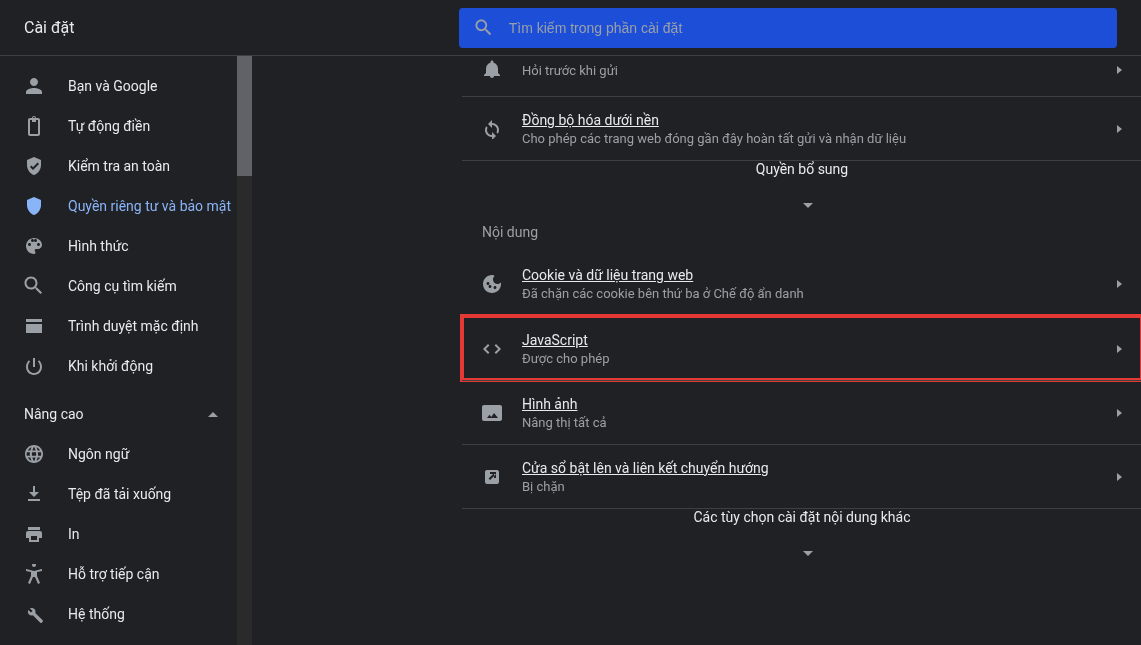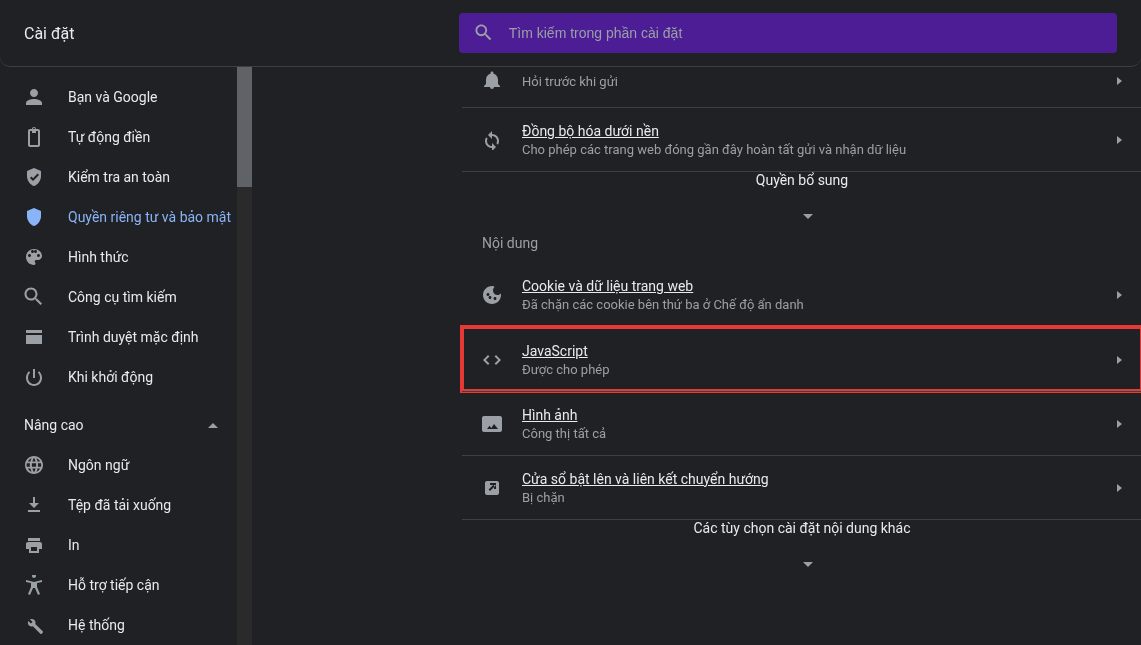--- a/index.html
+++ b/index.html
@@ -5,36 +5,35 @@
   * { box-sizing: border-box; margin: 0; padding: 0; }
   body {
     font-family: "Segoe UI", Roboto, Arial, sans-serif;
     background: #202124;
     color: #e8eaed;
     width: 1141px;
     height: 645px;
     overflow: hidden;
   }
   .header {
-    height: 67px;
+    height: 56px;
     display: flex;
     align-items: center;
     padding: 0 24px;
     border-bottom: 1px solid #3c4043;
-    border-radius: 10px;
   }
   .header-title {
     font-size: 16px;
     color: #e8eaed;
     width: 436px;
   }
   .search-container {
     display: flex;
     align-items: center;
-    background: #4c1d95;
+    background: #1d4ed8;
     border-radius: 4px;
     height: 40px;
     width: 660px;
     padding: 0 16px;
     gap: 16px;
   }
   .search-icon-svg { flex-shrink: 0; }
   .search-input {
     background: transparent;
     border: none;
@@ -435,21 +434,21 @@
 
 
       <div class="setting-row">
         <span class="row-icon">
             <svg width="20" height="20" viewBox="0 0 20 20">
               <use href="#i-image"></use>
             </svg>
           </span>
         <div class="setting-texts">
           <span class="row-title">Hình ảnh</span>
-          <span class="row-subtitle">Công thị tất cả</span>
+          <span class="row-subtitle">Nâng thị tất cả</span>
         </div>
         <span class="chevron-right"></span>
       </div>
 
       <div class="setting-row">
         <span class="row-icon">
             <svg width="20" height="20" viewBox="0 0 20 20">
               <use href="#i-popup"></use>
             </svg>
           </span>

